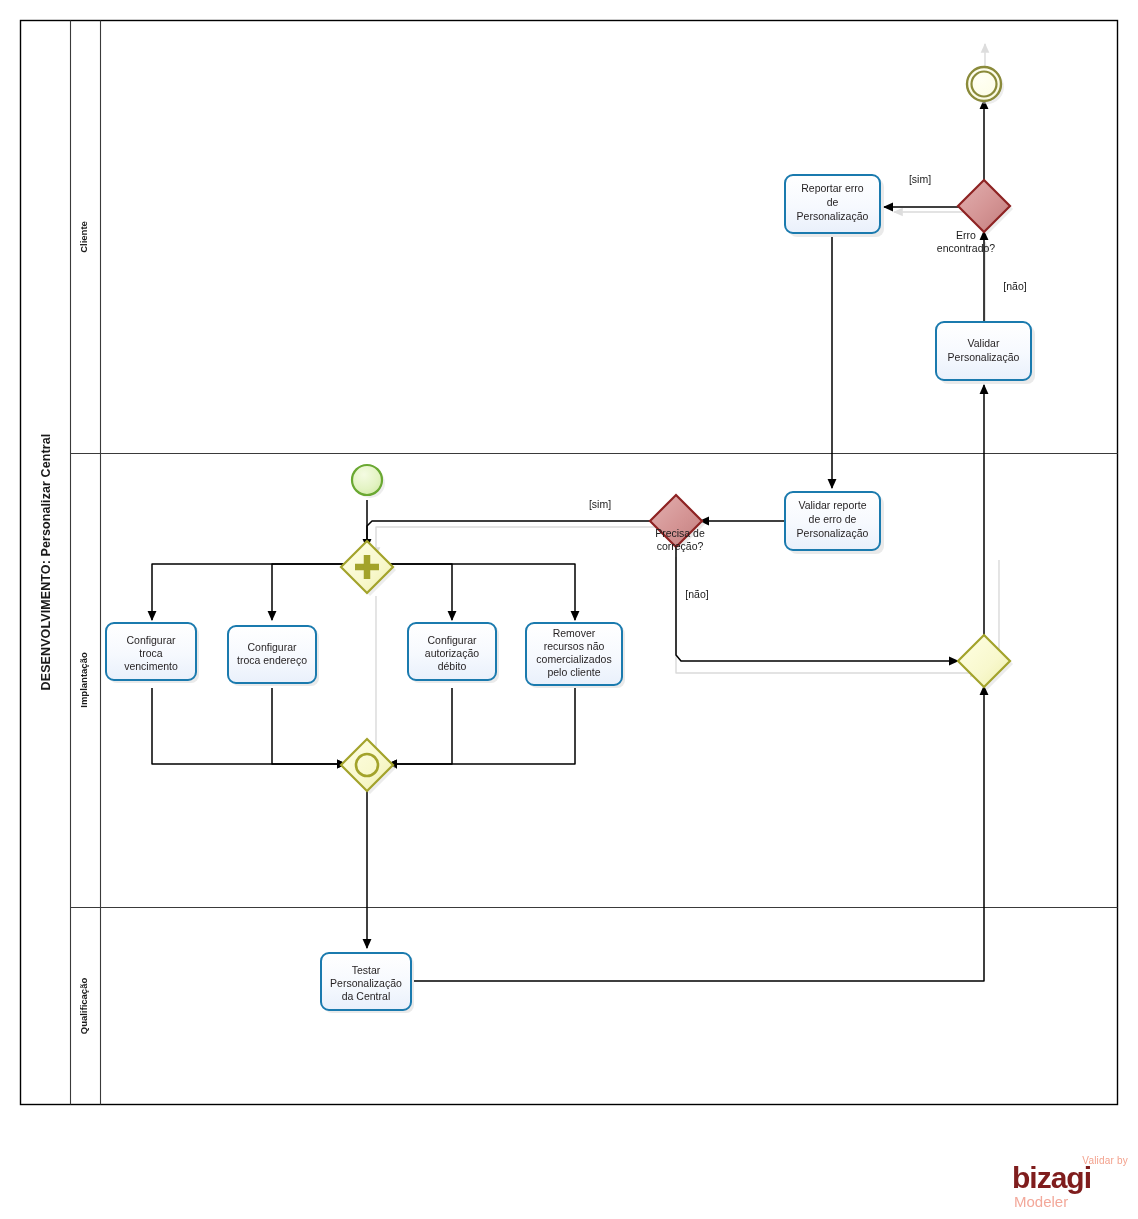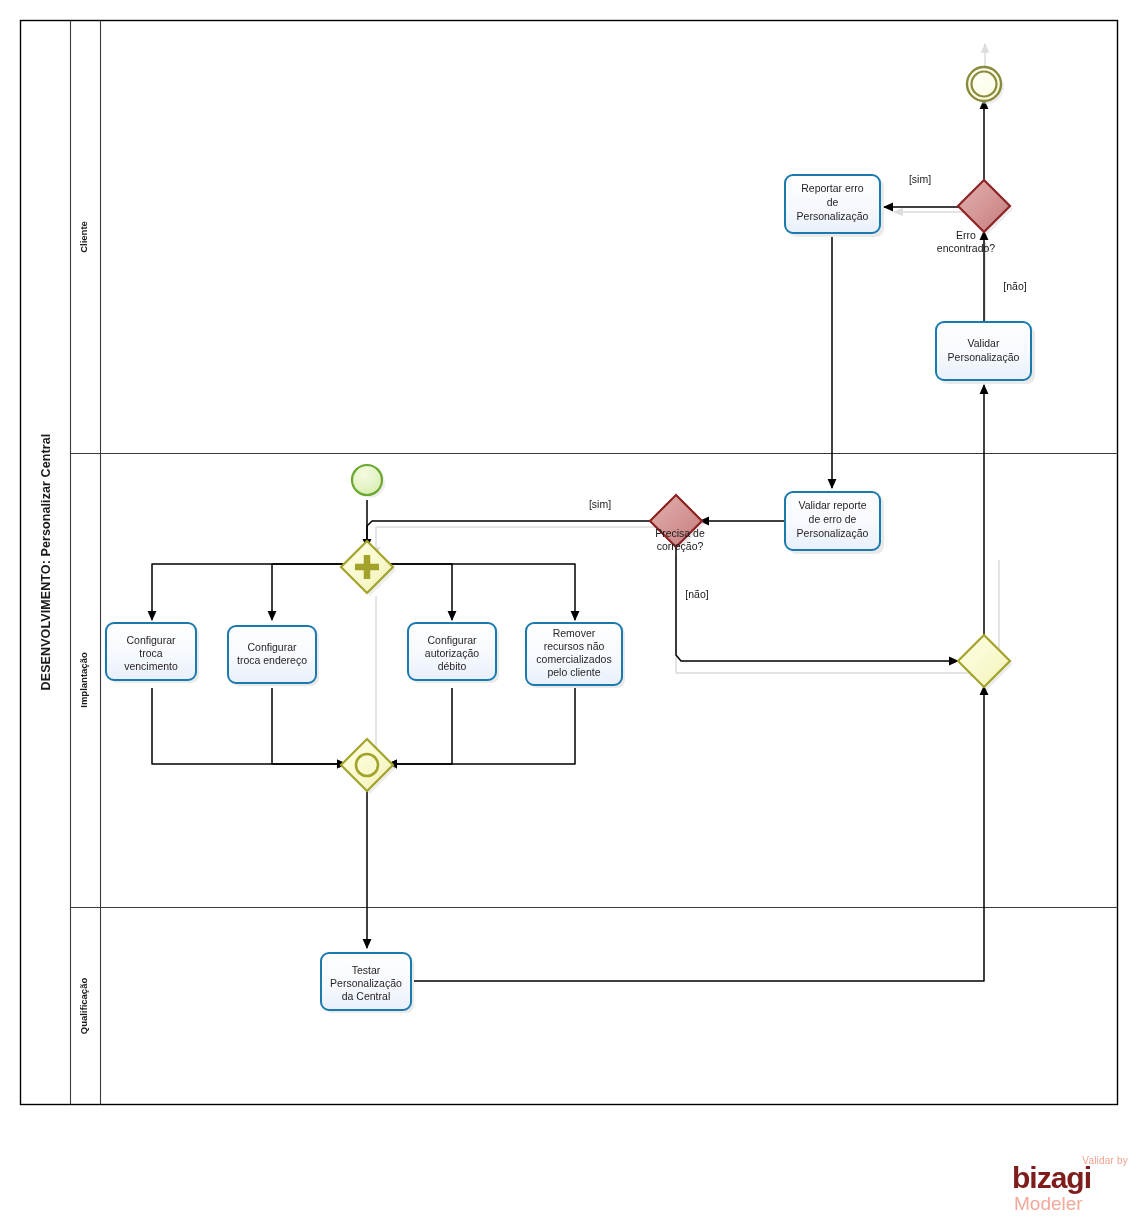--- a/index.html
+++ b/index.html
@@ -159,21 +159,21 @@
     font-weight: bold;
     color: #7f1d1d;
     letter-spacing: -1px;
     line-height: 1;
   }
   .logo-modeler {
     position: absolute;
     left: 4px;
     top: 38px;
     font-family: "Liberation Sans", sans-serif;
-    font-size: 19px;
+    font-size: 15px;
     color: #f3a89a;
     letter-spacing: 0px;
   }
 </style>
 </head>
 <body>
 
 <div id="canvas">
 
   <svg class="layer" viewBox="0 0 1138 1219">

